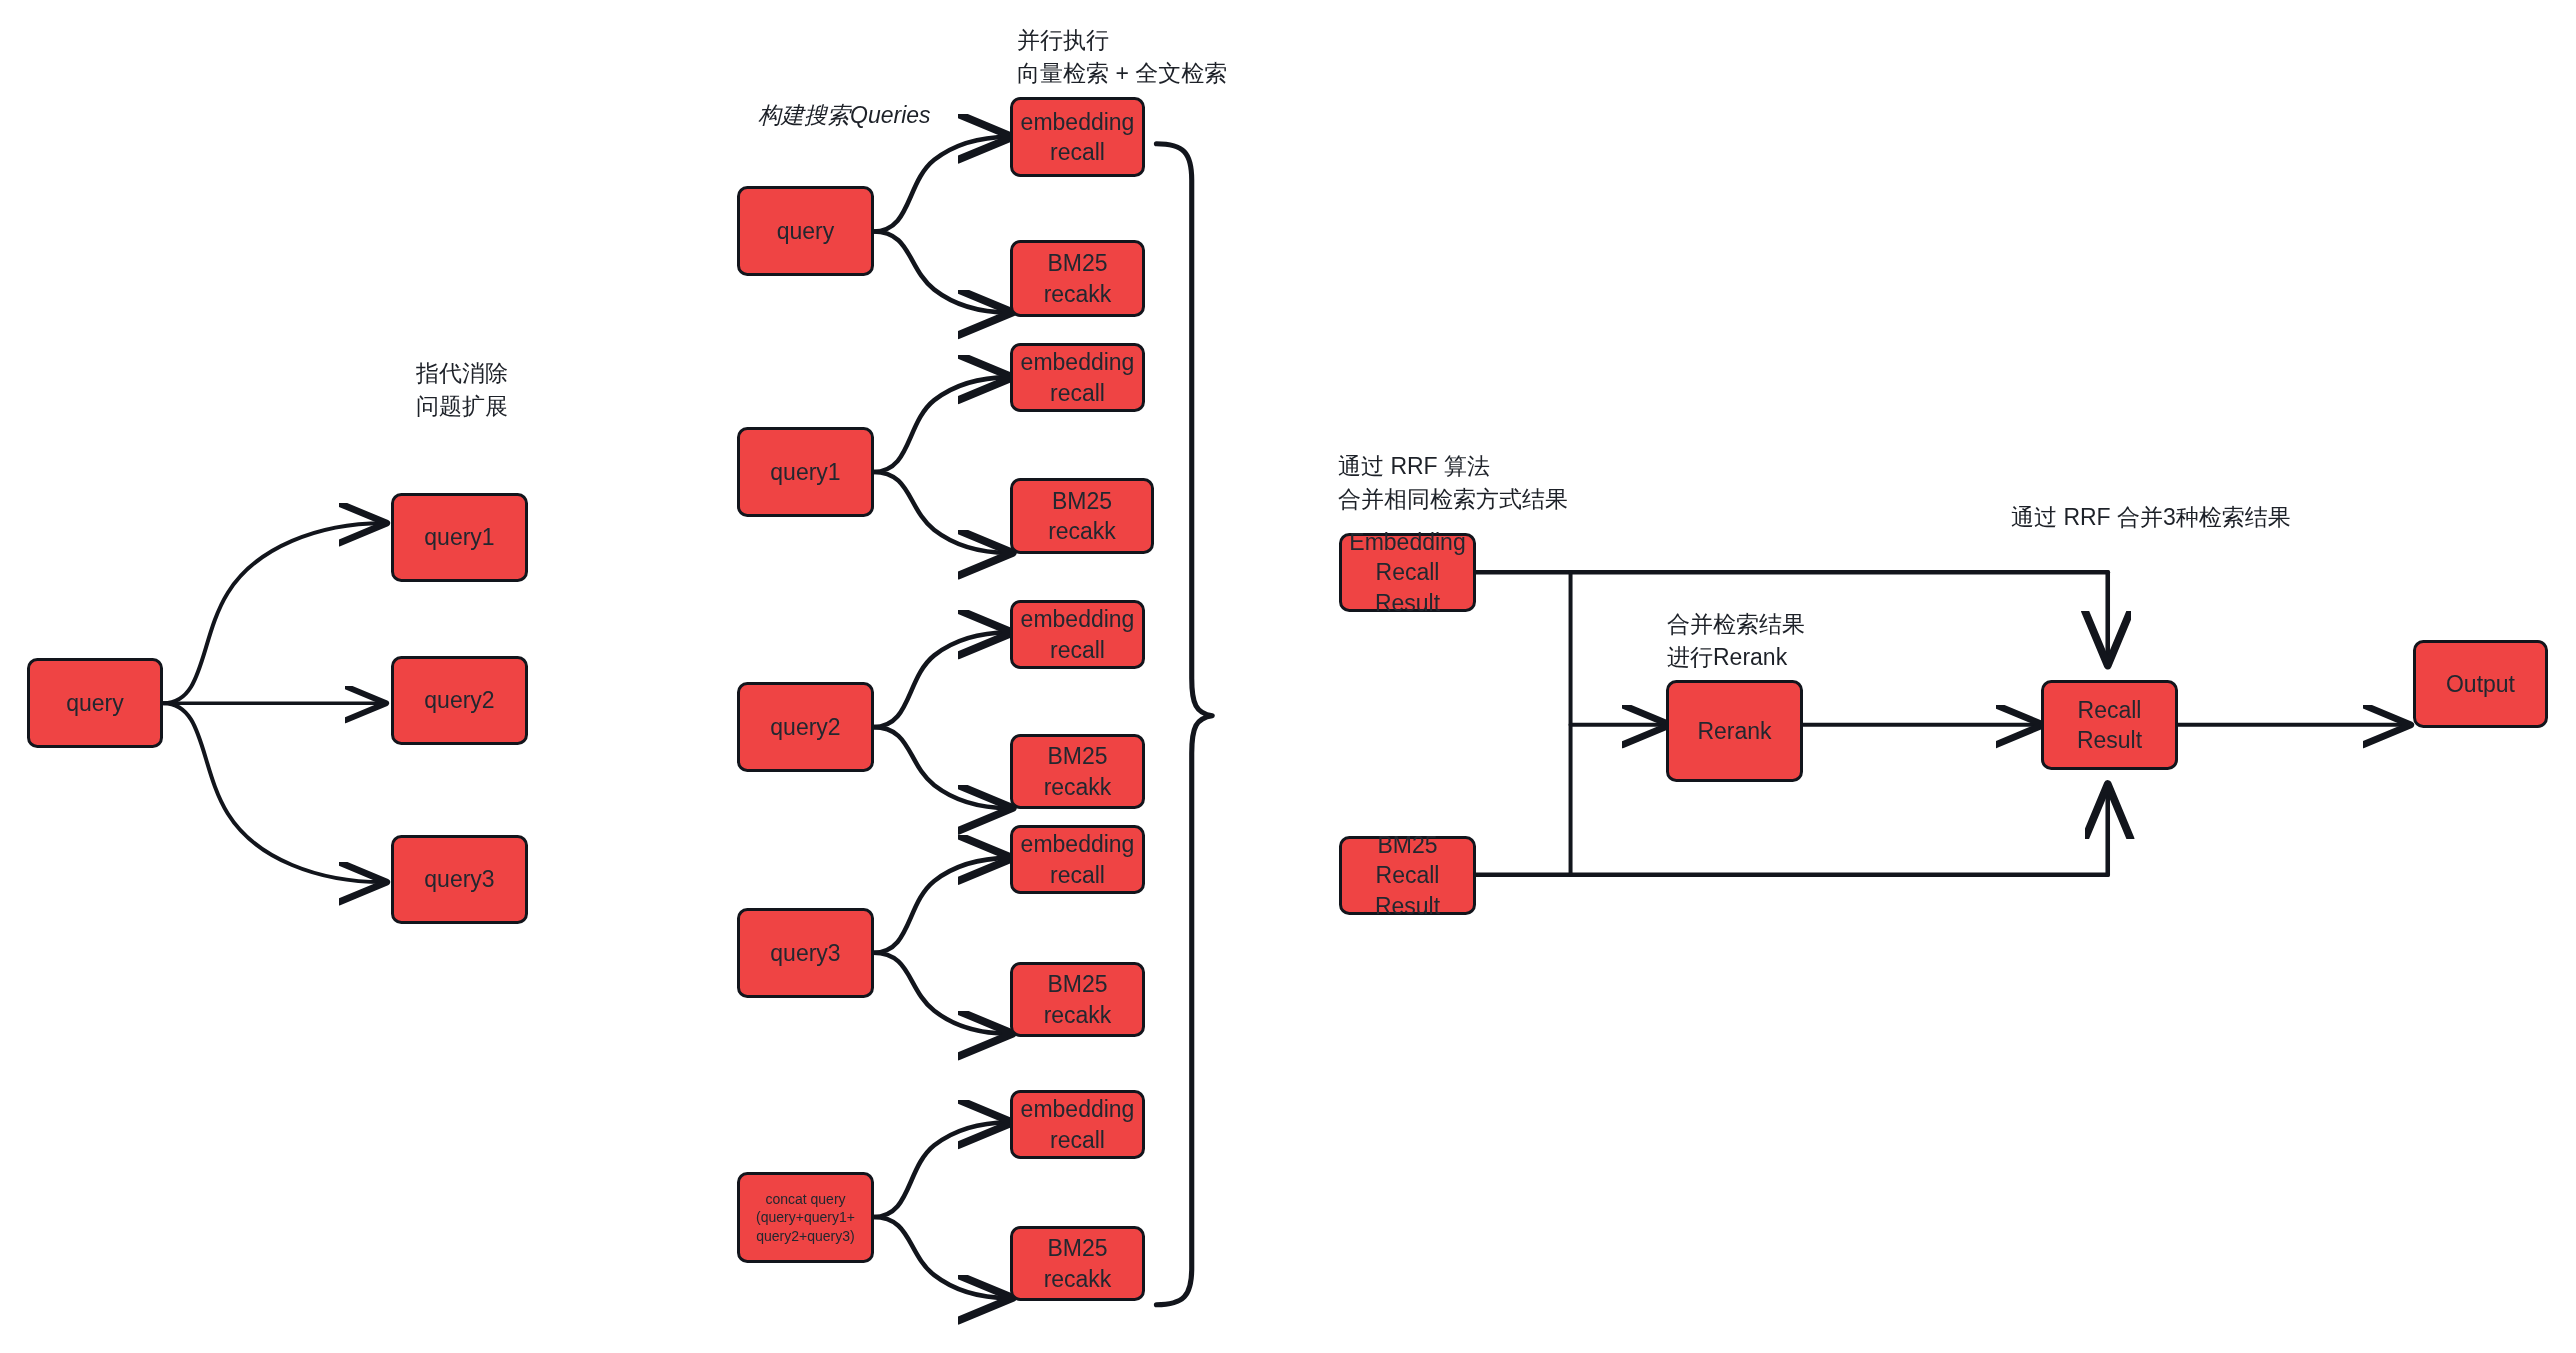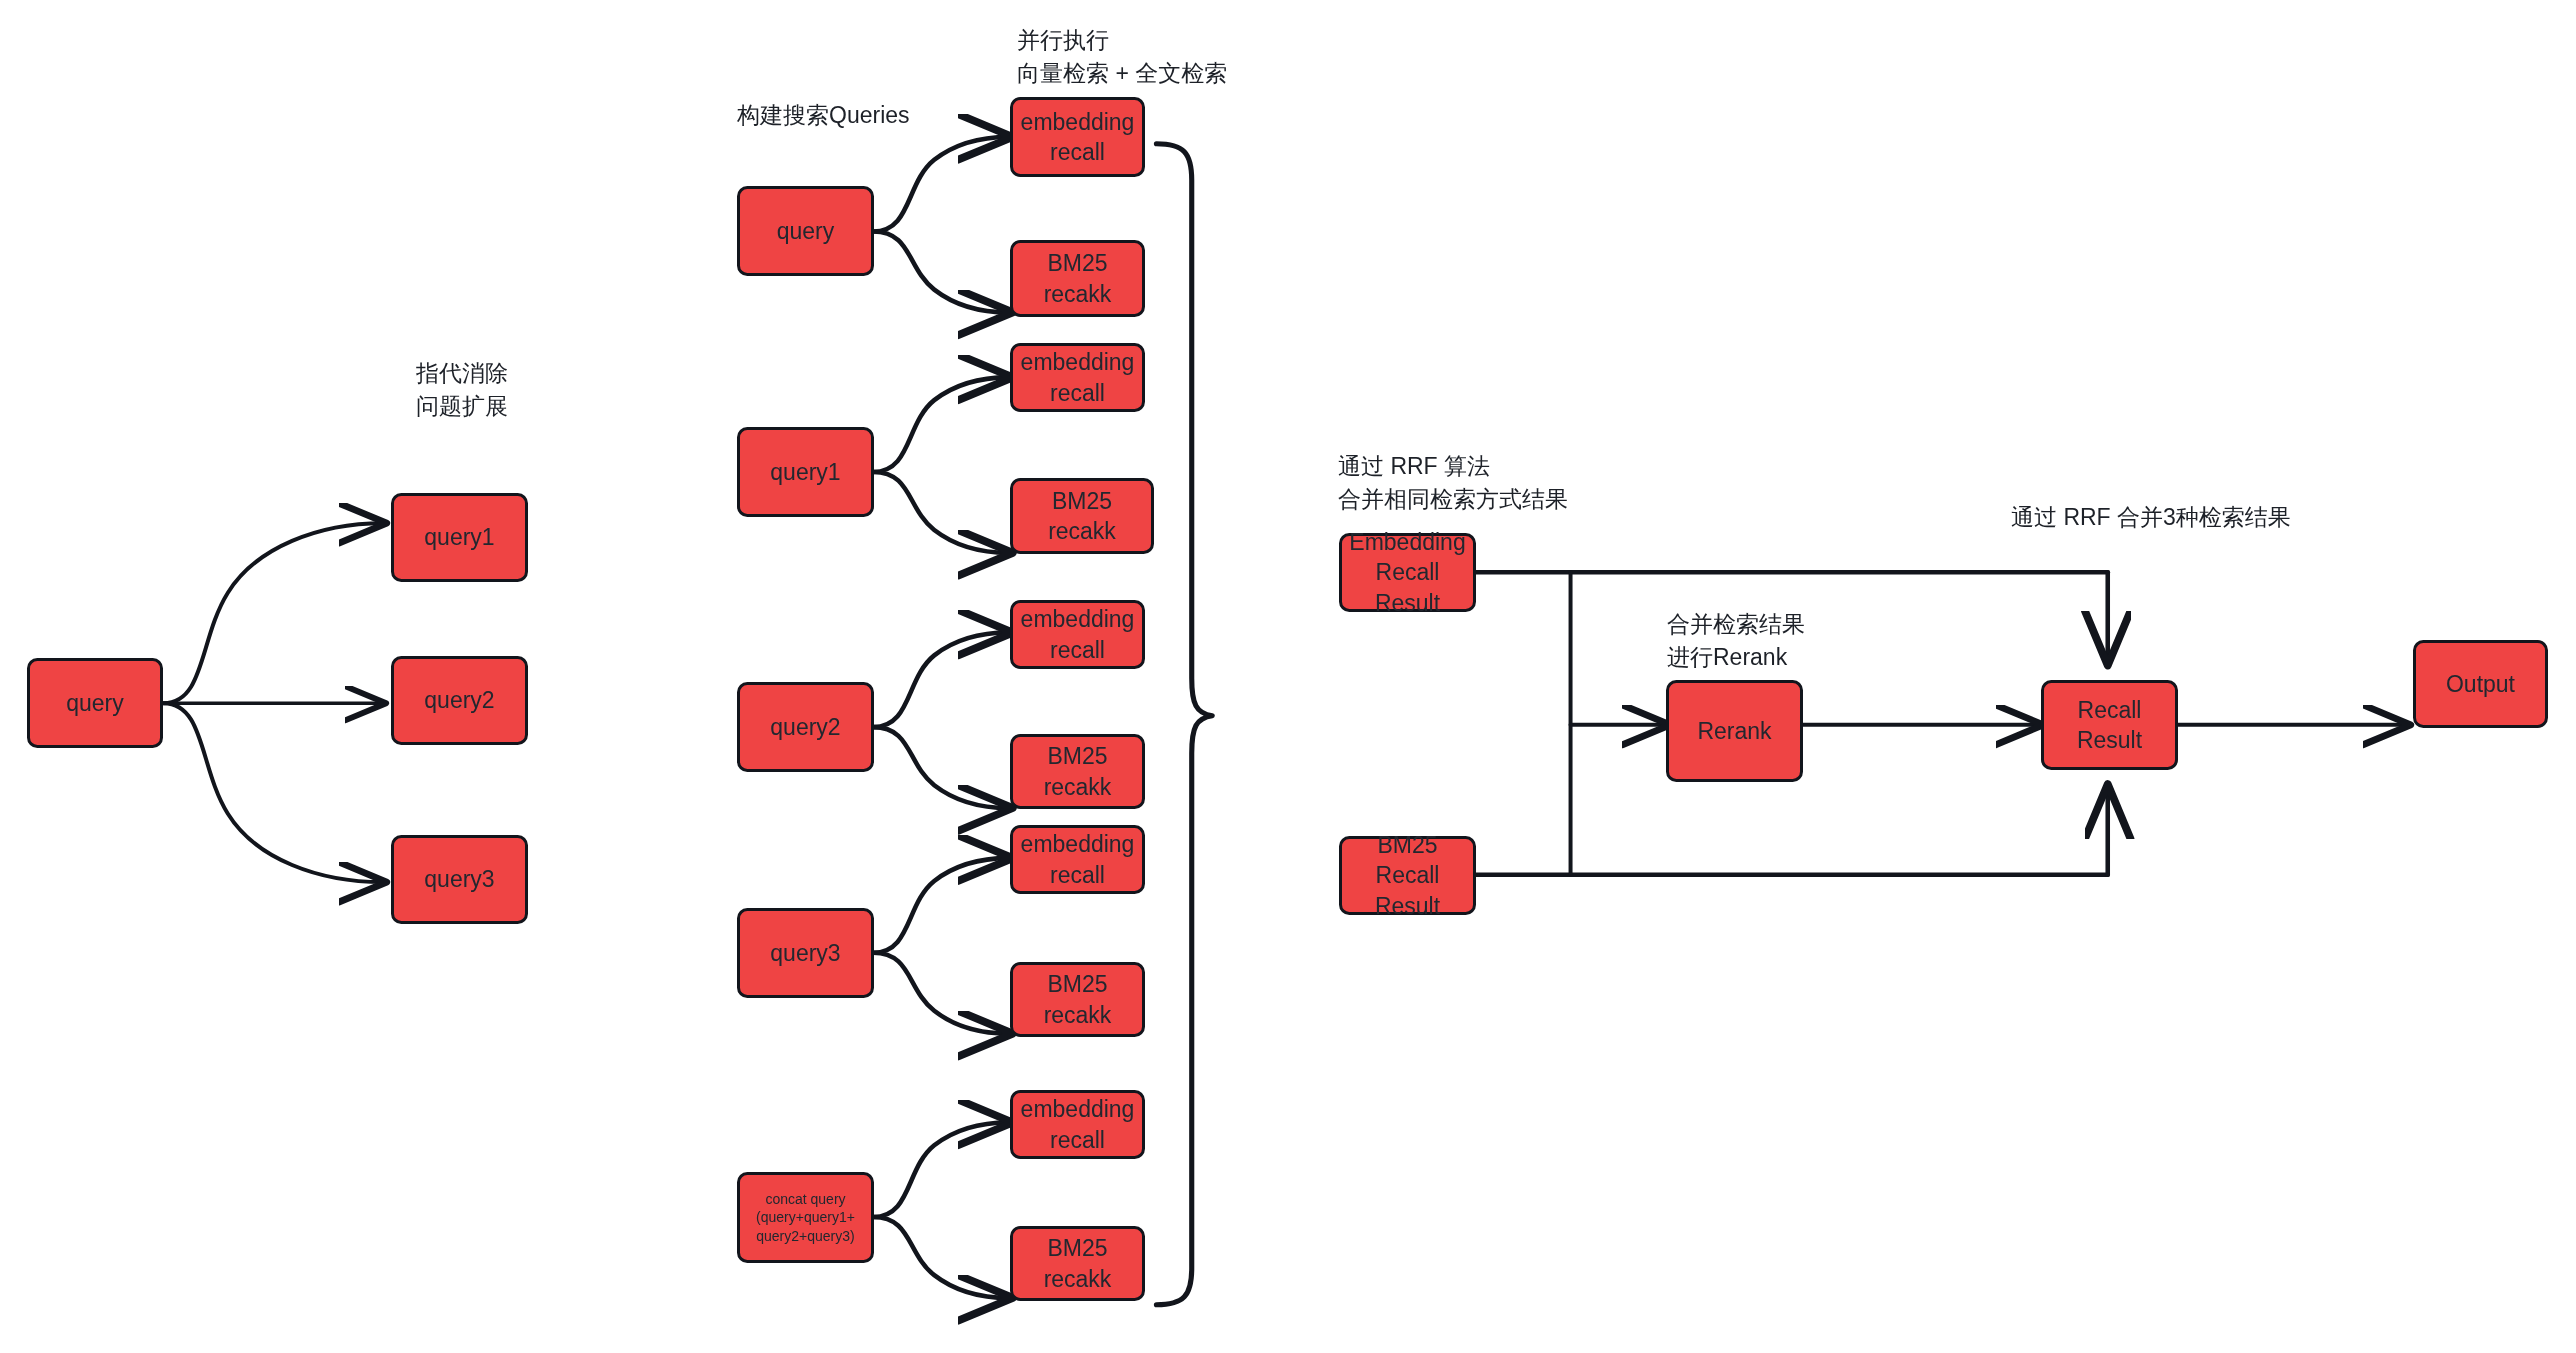--- a/index.html
+++ b/index.html
@@ -131,21 +131,21 @@
 
   <div class="note" style="left:416px;top:357px;width:239px;">指代消除
 问题扩展</div>
 
   <div class="node" style="left:27px;top:658px;width:136px;height:90px;">query</div>
 
   <div class="node" style="left:391px;top:493px;width:137px;height:89px;">query1</div>
   <div class="node" style="left:391px;top:656px;width:137px;height:89px;">query2</div>
   <div class="node" style="left:391px;top:835px;width:137px;height:89px;">query3</div>
 
-  <div class="note" style="left:737px;top:99px;width:296px;">构建搜索Queries</div>
+  <div class="note" style="left:758px;top:99px;width:296px;font-style:italic;">构建搜索Queries</div>
   <div class="note" style="left:1017px;top:24px;width:353px;">并行执行
 向量检索 + 全文检索</div>
 
   <div class="node" style="left:737px;top:186px;width:137px;height:90px;">query</div>
   <div class="node" style="left:1010px;top:97px;width:135px;height:80px;">embedding
 recall</div>
   <div class="node" style="left:1010px;top:240px;width:135px;height:77px;">BM25
 recakk</div>
 
   <div class="node" style="left:737px;top:427px;width:137px;height:90px;">query1</div>

